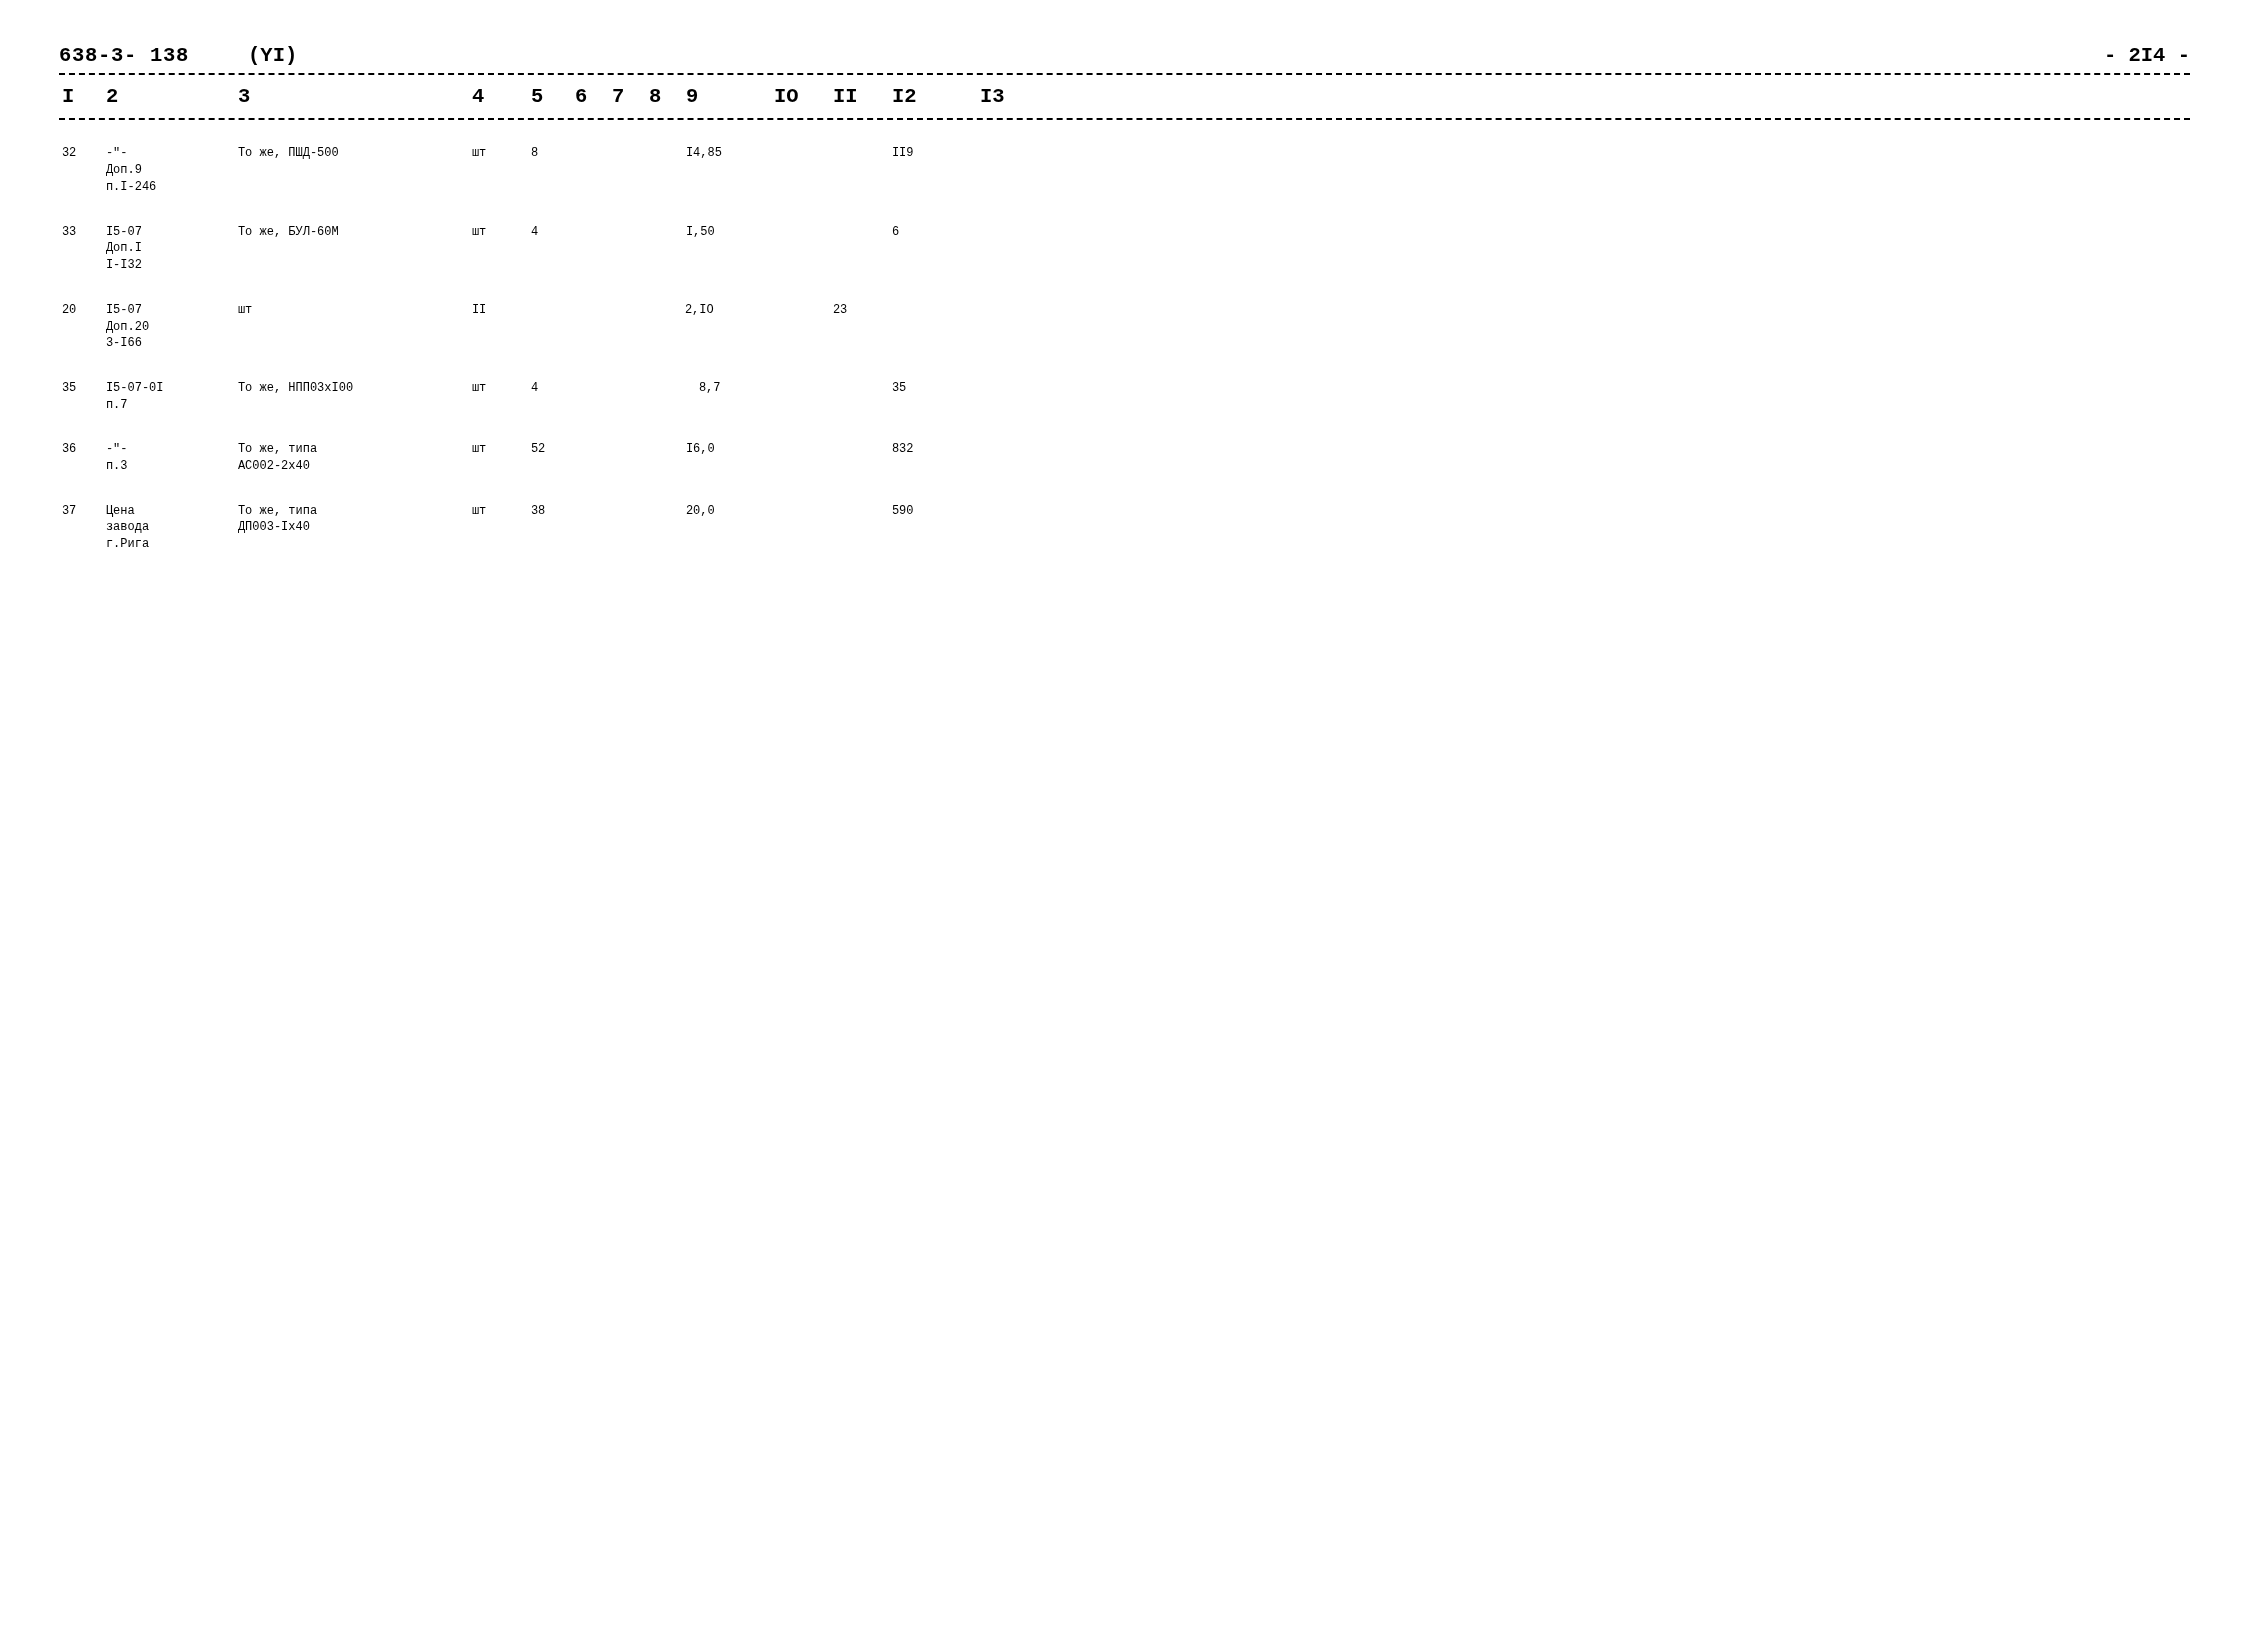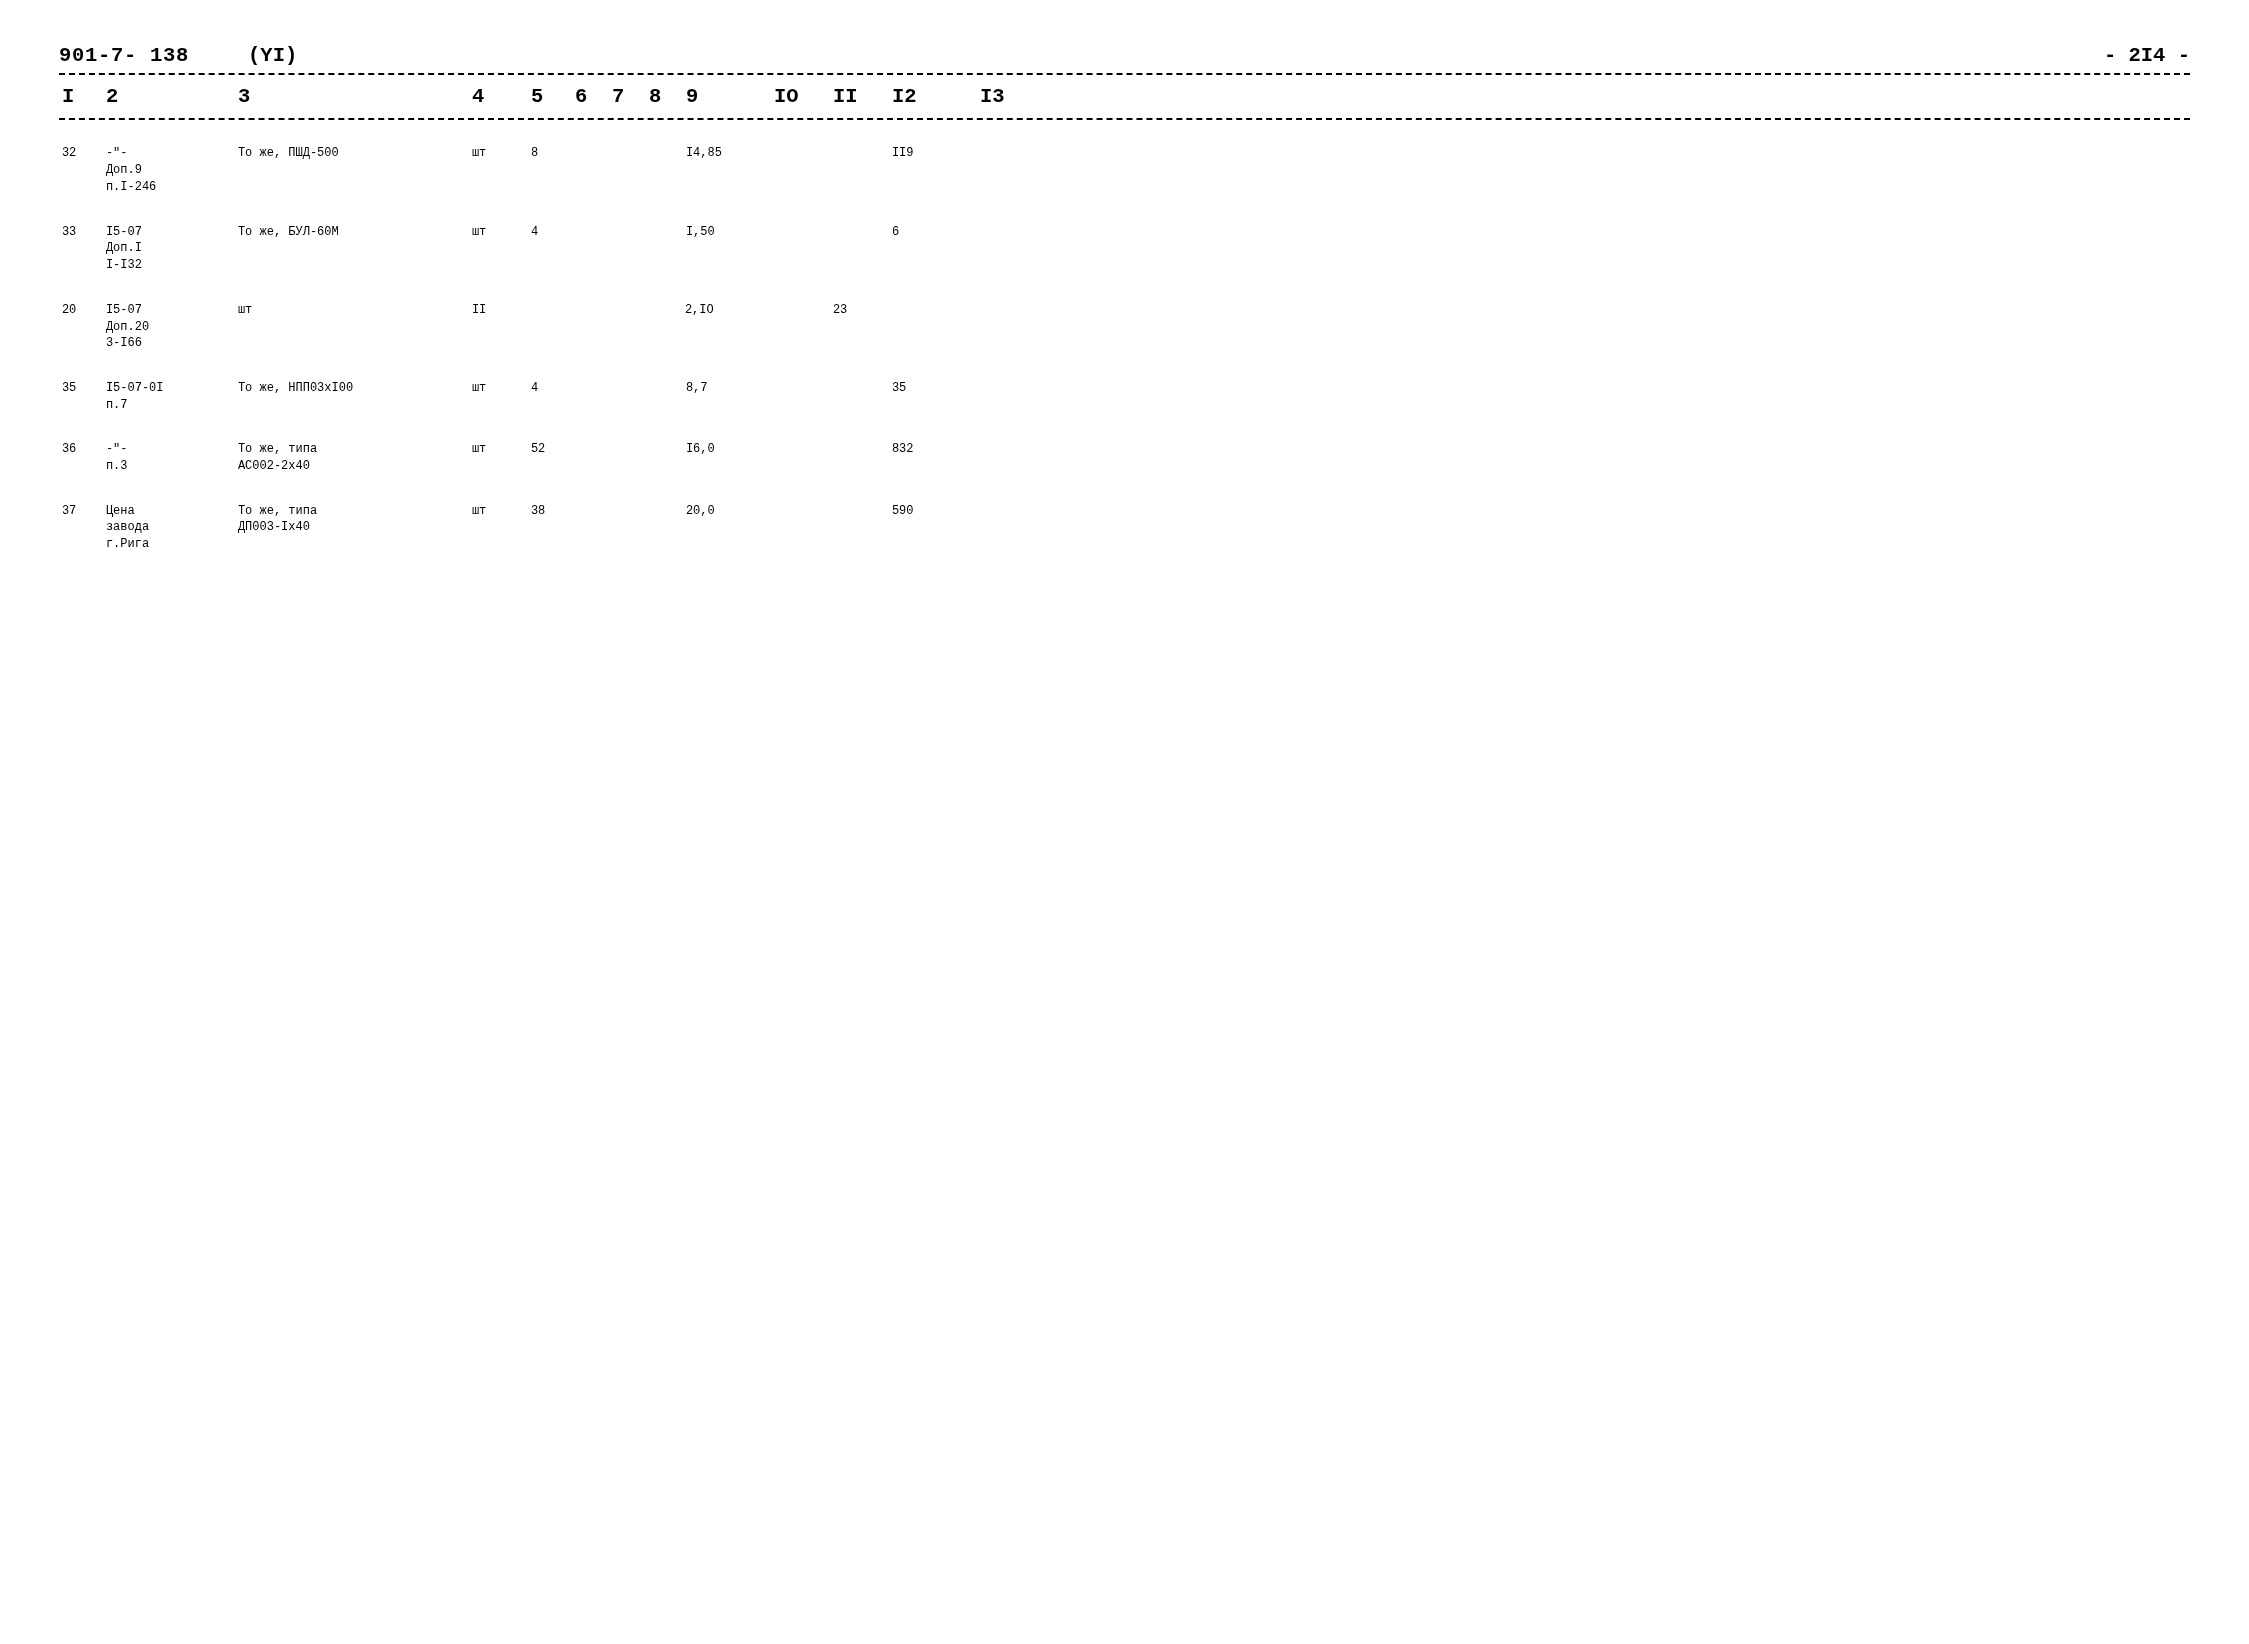--- a/index.html
+++ b/index.html
@@ -68,21 +68,21 @@
     .multiline {
       line-height: 1.4;
     }
   </style>
 </head>
 <body>
 
 <div>
 
   <div class="header-row">
-    <span class="header-left">901-7- 138</span>
+    <span class="header-left">638-3- 138</span>
     <span class="header-center">(YI)</span>
     <span class="header-right">- 2I4 -</span>
   </div>
 
   <hr class="dashed-line">
 
   <div class="col-headers">
     <div>I</div>
     <div>2</div>
     <div>3</div>
@@ -154,21 +154,21 @@
       <div class="data-row">
         <div class="multiline" style="white-space: pre-line;">35</div>
         <div class="multiline" style="white-space: pre-line;">I5-07-0I
 п.7</div>
         <div class="multiline" style="white-space: pre-line;">То же, НПП03хI00</div>
         <div class="multiline" style="white-space: pre-line;">шт</div>
         <div class="multiline" style="white-space: pre-line;">4</div>
         <div class="multiline" style="white-space: pre-line;"></div>
         <div class="multiline" style="white-space: pre-line;"></div>
         <div class="multiline" style="white-space: pre-line;"></div>
-        <div class="multiline" style="white-space: pre-line;">8,7</div>
+        <div class="multiline" style="white-space: pre-line; margin-left: 13px;">8,7</div>
         <div class="multiline" style="white-space: pre-line;"></div>
         <div class="multiline" style="white-space: pre-line;"></div>
         <div class="multiline" style="white-space: pre-line;">35</div>
         <div class="multiline" style="white-space: pre-line;"></div>
       </div>
       <div class="data-row">
         <div class="multiline" style="white-space: pre-line;">36</div>
         <div class="multiline" style="white-space: pre-line;">-"-
 п.3</div>
         <div class="multiline" style="white-space: pre-line;">То же, типа

